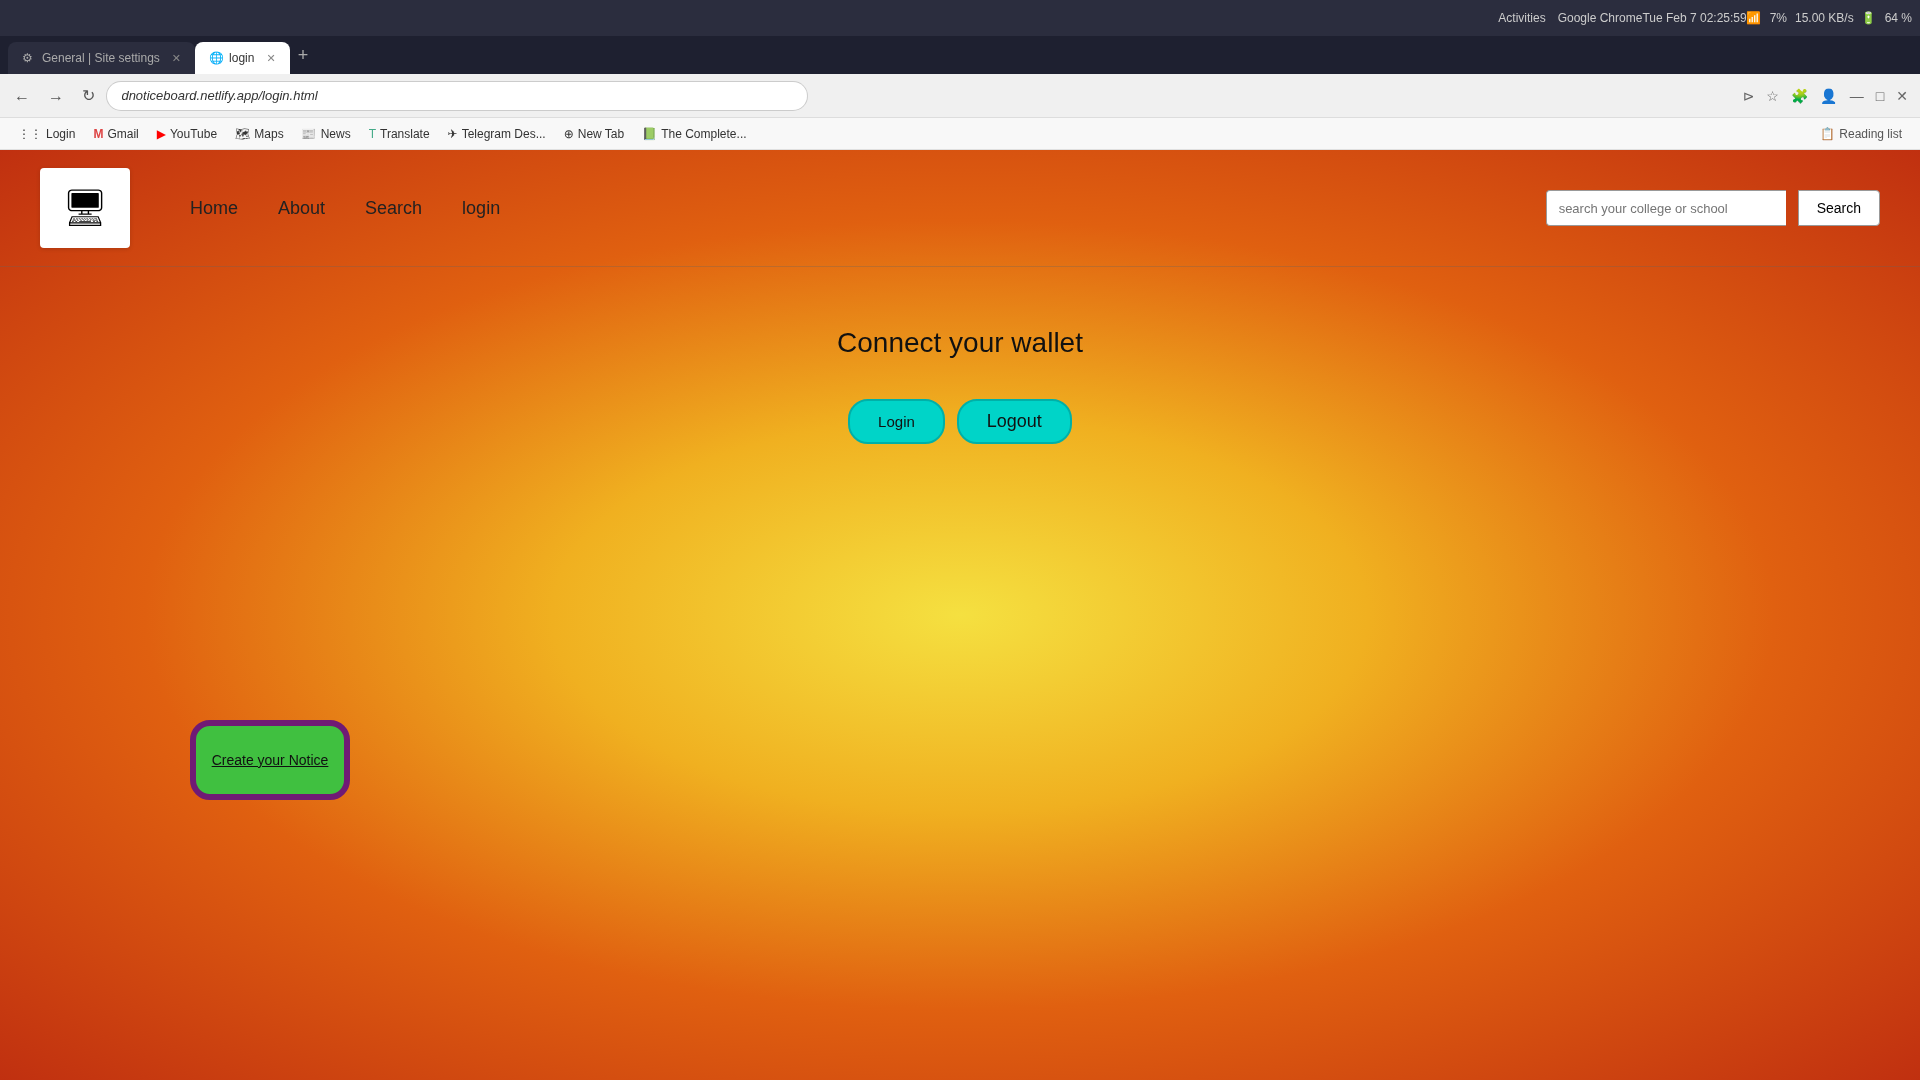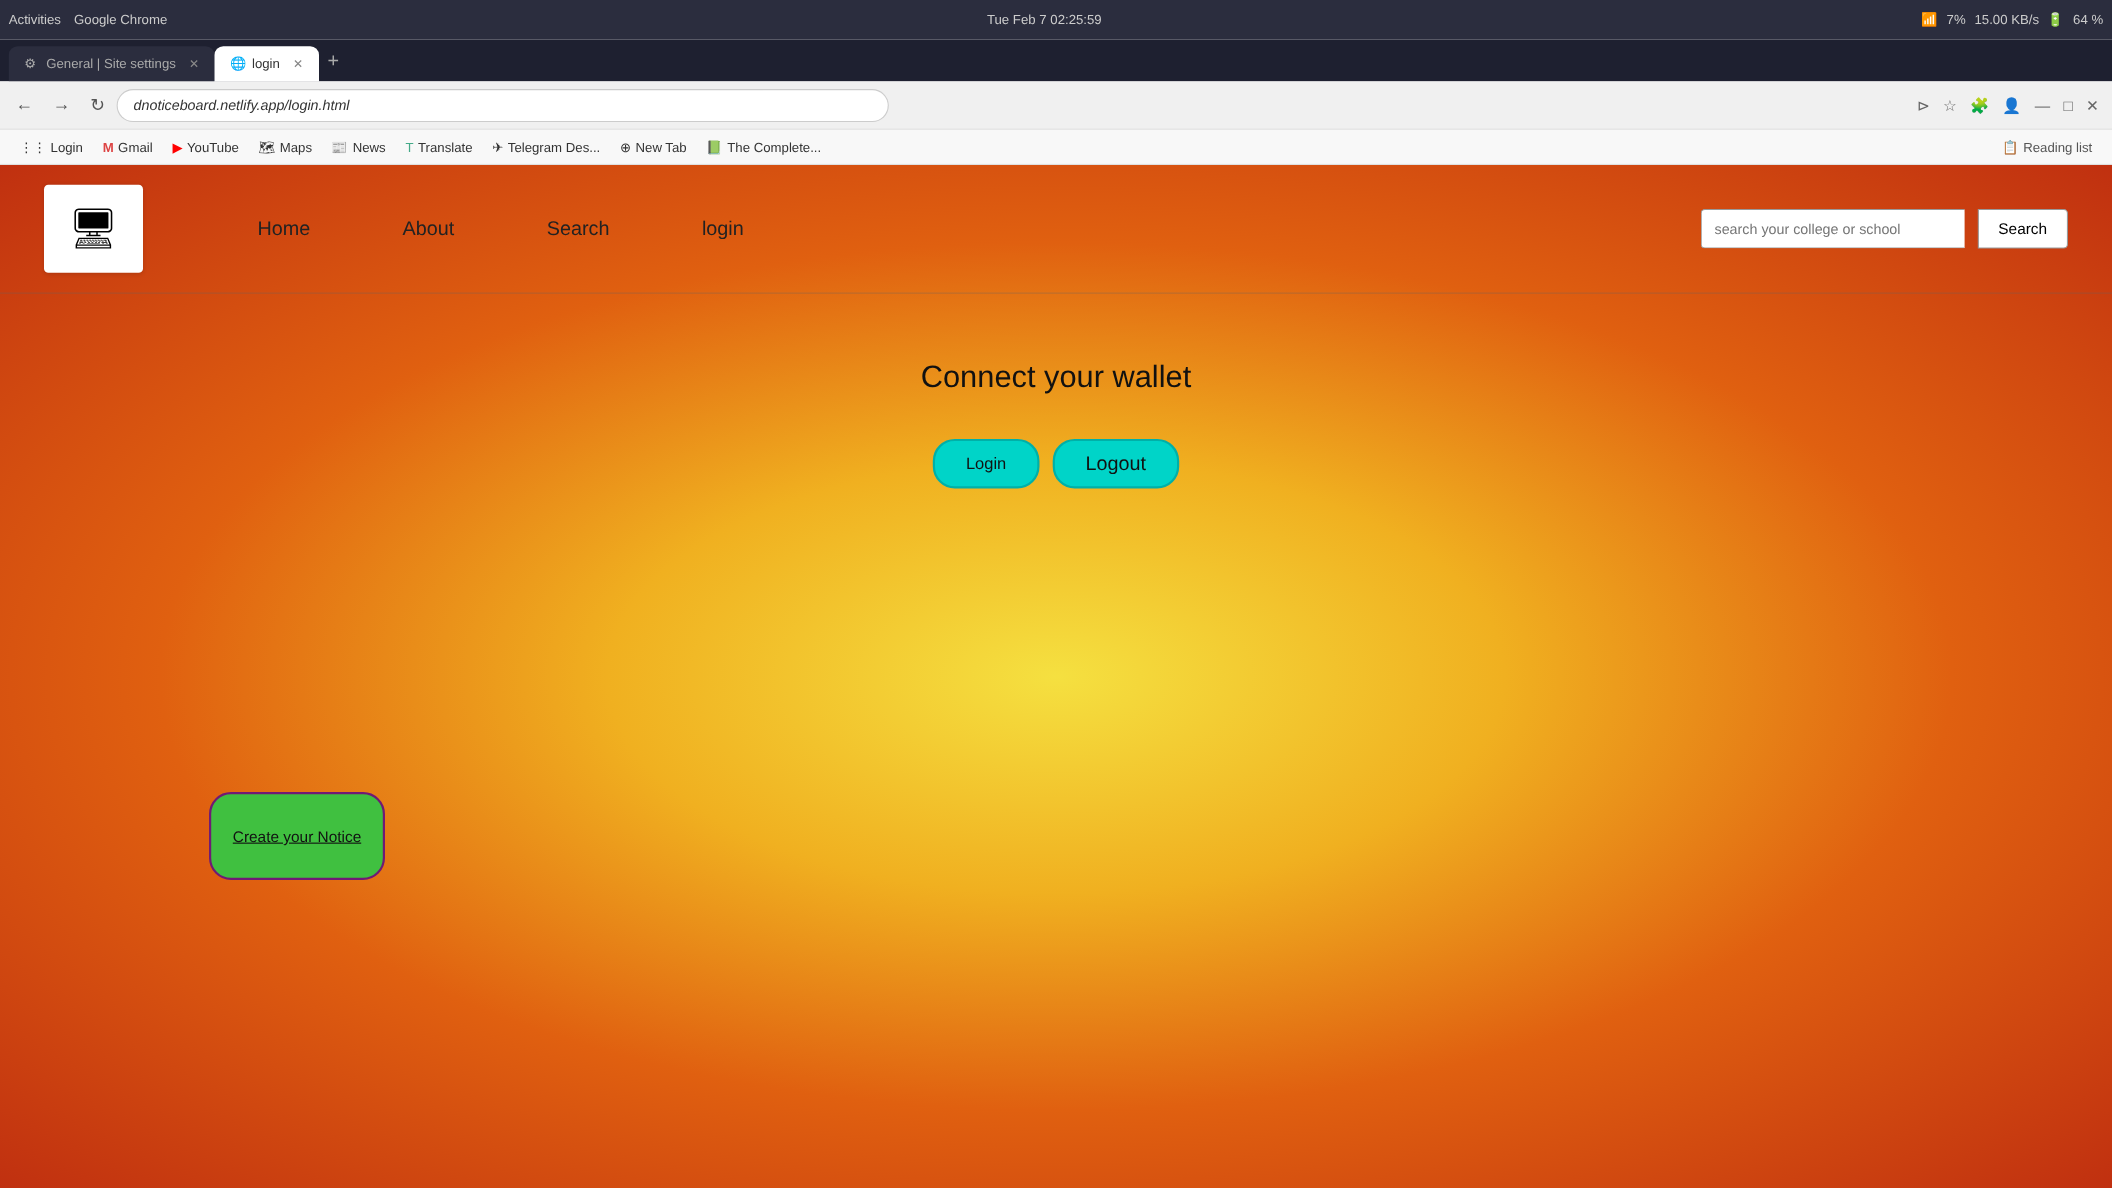--- a/index.html
+++ b/index.html
@@ -2,21 +2,21 @@
 <html><head>
   <meta charset="utf-8">
   <style>
     * { margin: 0; padding: 0; box-sizing: border-box; }
     body { width: 1920px; height: 1080px; overflow: hidden; font-family: Arial, sans-serif; }
 
     
     .browser-window { width: 1920px; height: 1080px; display: flex; flex-direction: column; background: #fff; }
 
     
-    .browser-topbar { background: #2b2d3e; height: 36px; display: flex; align-items: center; padding: 0 8px; color: #ccc; font-size: 12px; justify-content: space-between; }
+    .browser-topbar { background: #2b2d3e; height: 36px; display: flex; align-items: center; padding: 0 8px; color: #ccc; font-size: 12px; justify-content: flex-end; }
     .browser-topbar-left { display: flex; align-items: center; gap: 12px; }
     .browser-topbar-right { display: flex; align-items: center; gap: 8px; }
 
     
     .browser-tabbar { background: #1e2030; height: 38px; display: flex; align-items: flex-end; padding: 0 8px; gap: 0; }
     .tab { display: flex; align-items: center; padding: 6px 14px; background: #2b2d3e; border-radius: 8px 8px 0 0; color: #aaa; font-size: 12px; gap: 6px; height: 32px; cursor: pointer; }
     .tab.active { background: #fff; color: #333; }
     .tab-favicon { width: 14px; height: 14px; border-radius: 2px; }
     .tab-close { margin-left: 6px; color: #888; font-size: 11px; cursor: pointer; }
     .tab-new { background: none; color: #aaa; border: none; font-size: 18px; padding: 4px 8px; cursor: pointer; align-self: center; }
@@ -53,21 +53,21 @@
     .logo-box {
       width: 90px; height: 80px;
       background: #fff;
       border-radius: 4px;
       display: flex; align-items: center; justify-content: center;
       margin-right: 60px;
       box-shadow: 0 1px 4px rgba(0,0,0,0.15);
     }
     .logo-icon { font-size: 36px; }
     .nav-links { display: flex; align-items: center; gap: 40px; font-size: 18px; color: #222; }
-    .nav-link { cursor: pointer; text-decoration: none; color: #222; margin-left: 44px; }
+    .nav-link { cursor: pointer; text-decoration: none; color: #222; }
     .nav-search { margin-left: auto; display: flex; align-items: center; gap: 12px; }
     .search-input {
       width: 240px; height: 36px;
       border: 1px solid #999; border-right: none;
       border-radius: 4px 0 0 4px;
       padding: 0 12px; font-size: 13px;
       outline: none; background: #fff;
     }
     .search-btn {
       height: 36px; padding: 6px 18px;
@@ -109,21 +109,21 @@
       color: #111; cursor: pointer;
     }
 
     
     .create-notice-btn {
       position: absolute;
       left: 190px;
       bottom: 280px;
       width: 160px; height: 80px;
       background: #40c040;
-      border: 2px solid #701a75;
+      border: 6px solid #701a75;
       border-radius: 20px;
       font-size: 14px; color: #111;
       cursor: pointer;
       text-decoration: underline;
       display: flex; align-items: center; justify-content: center;
       font-weight: 500;
       z-index: 10;
     }
   </style>
 </head>

